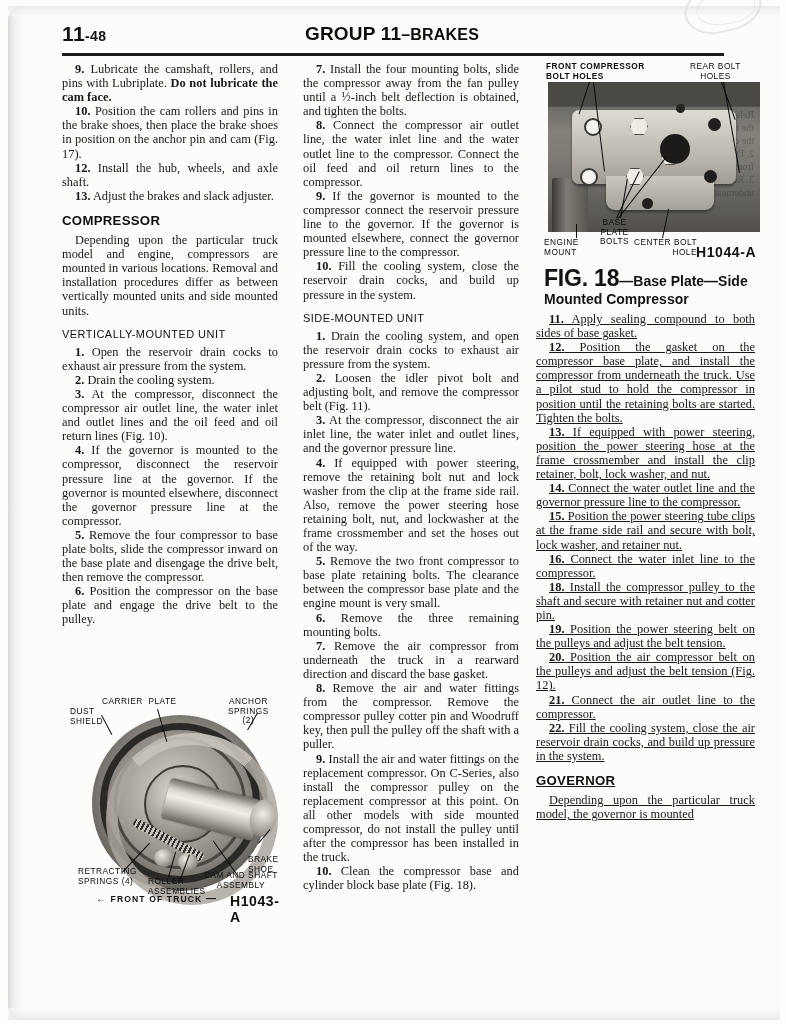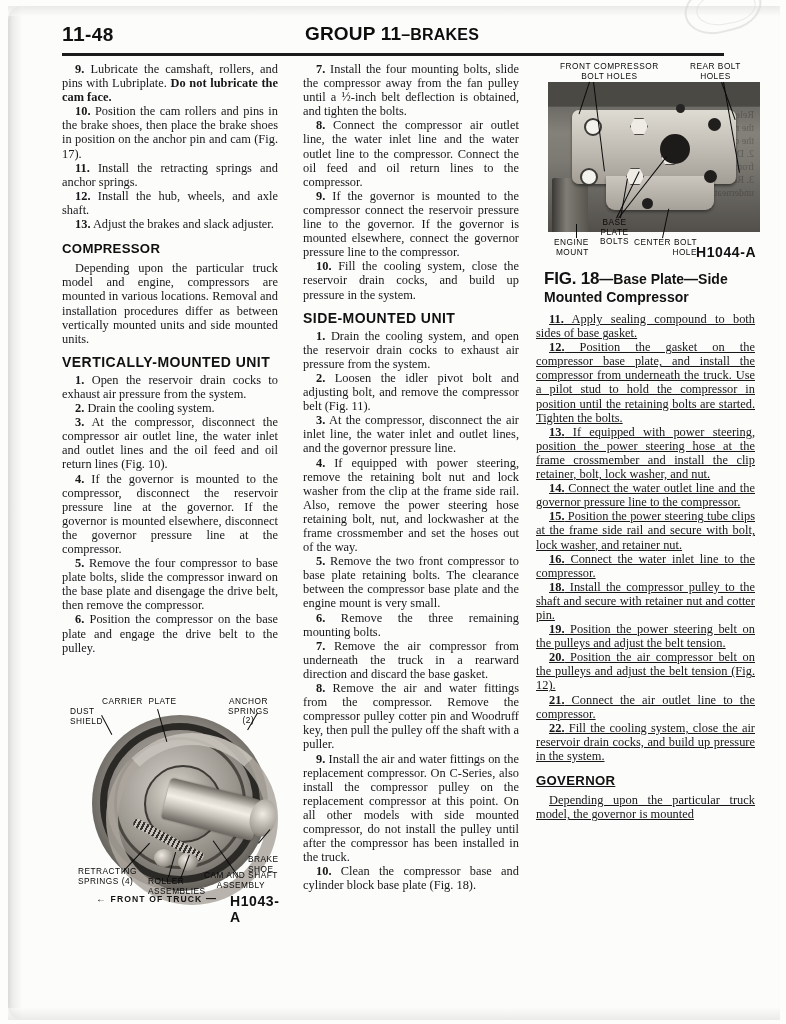--- a/index.html
+++ b/index.html
@@ -48,21 +48,21 @@
   
   #header{
     position:absolute;left:62px;top:22px;width:660px;height:34px;
   }
   #folio{
     position:absolute;left:0;top:0;
     font-family:"Liberation Sans",sans-serif;
     font-weight:bold;font-size:20px;color:#111;letter-spacing:.4px;
   }
   #folio .big{font-size:21px;}
-  #folio .small{font-size:19px;}
+  #folio .small{font-size:14px;}
   #grouptitle{
     position:absolute;left:0;right:0;top:1px;text-align:center;
     font-family:"Liberation Sans",sans-serif;font-weight:bold;
     font-size:19px;color:#0d0d0d;letter-spacing:.2px;
   }
   #grouptitle .thin{font-size:16px;font-weight:bold;}
   #rule{
     position:absolute;left:62px;top:53px;width:662px;height:3px;
     background:#1b1b1b;
   }
@@ -83,31 +83,31 @@
   .p .num{font-weight:bold;}
   .p b{font-weight:bold;}
 
   .head{
     font-family:"Liberation Sans",sans-serif;
     font-weight:bold;font-size:13.2px;letter-spacing:.3px;
     margin:11px 0 5px 0;color:#0f0f0f;text-indent:0;
   }
   .subhead{
     font-family:"Liberation Sans",sans-serif;
-    font-weight:bold;font-size:14px;letter-spacing:.45px;
+    font-weight:normal;font-size:11px;letter-spacing:.45px;
     margin:9px 0 4px 0;color:#111;text-indent:0;
   }
 
   
   .figcap{
     font-family:"Liberation Sans",sans-serif;
     font-weight:bold;color:#121212;
     line-height:17px;text-indent:0;
   }
-  .figcap .fignum{font-size:17px;letter-spacing:-.2px;}
+  .figcap .fignum{font-size:23px;letter-spacing:-.2px;}
   .figcap .figtext{font-size:14px;}
   .lbl{
     position:absolute;
     font-family:"Liberation Sans",sans-serif;
     font-size:8.3px;letter-spacing:.5px;color:#0a0a0a;
     line-height:9.6px;white-space:pre;
   }
   .code{
     position:absolute;
     font-family:Liberation Sans, sans-serif;
@@ -243,21 +243,20 @@
 
   <div id="header">
     <div id="folio"><span class="big">11</span><span class="small">-48</span></div>
     <div id="grouptitle"><span>GROUP 11</span><span class="thin">–BRAKES</span></div>
   </div>
   <div id="rule"></div>
 
   <div id="col1" class="col">
     <p class="p"><span class="num">9.</span><span> Lubricate the camshaft, rollers, and pins with Lubriplate. </span><b>Do not lubricate the cam face.</b></p>
     <p class="p"><span class="num">10.</span><span> Position the cam rollers and pins in the brake shoes, then place the brake shoes in position on the anchor pin and cam (Fig. 17).</span></p>
-    <p class="p"><span class="num">11.</span><span> Install the retracting springs and anchor springs.</span></p>
     <p class="p"><span class="num">12.</span><span> Install the hub, wheels, and axle shaft.</span></p>
     <p class="p"><span class="num">13.</span><span> Adjust the brakes and slack adjuster.</span></p>
 
     <p class="head">COMPRESSOR</p>
     <p class="p">Depending upon the particular truck model and engine, compressors are mounted in various locations. Removal and installation procedures differ as between vertically mounted units and side mounted units.</p>
 
     <p class="subhead">VERTICALLY-MOUNTED UNIT</p>
     <p class="p"><span class="num">1.</span><span> Open the reservoir drain cocks to exhaust air pressure from the system.</span></p>
     <p class="p"><span class="num">2.</span><span> Drain the cooling system.</span></p>
     <p class="p"><span class="num">3.</span><span> At the compressor, disconnect the compressor air outlet line, the water inlet and outlet lines and the oil feed and oil return lines (Fig. 10).</span></p>
@@ -356,30 +355,30 @@
       <div class="leader" style="left:46px;top:20px;width:34px;transform:rotate(108deg);"></div>
       <div class="leader" style="left:50px;top:20px;width:90px;transform:rotate(83deg);"></div>
       <div class="leader" style="left:178px;top:20px;width:40px;transform:rotate(70deg);"></div>
       <div class="leader" style="left:180px;top:20px;width:92px;transform:rotate(80deg);"></div>
       <div class="leader" style="left:72px;top:156px;width:52px;transform:rotate(-64deg);"></div>
       <div class="leader" style="left:74px;top:156px;width:78px;transform:rotate(-52deg);"></div>
       <div class="leader" style="left:76px;top:156px;width:40px;transform:rotate(-80deg);"></div>
       <div class="leader" style="left:118px;top:176px;width:30px;transform:rotate(-78deg);"></div>
       <div class="leader" style="left:32px;top:176px;width:14px;transform:rotate(-90deg);"></div>
 
-      <span class="lbl" style="left:16px;top:0px;text-align:center;">FRONT COMPRESSOR
+      <span class="lbl" style="left:2px;top:0px;text-align:left;font-weight:bold;">FRONT COMPRESSOR
 BOLT HOLES</span>
       <span class="lbl" style="left:146px;top:0px;text-align:center;">REAR BOLT
 HOLES</span>
       <span class="lbl" style="left:56px;top:156px;text-align:center;">BASE
 PLATE
 BOLTS</span>
       <span class="lbl" style="left:90px;top:176px;text-align:right;">CENTER BOLT
 HOLE</span>
-      <span class="lbl" style="left:10px;top:176px;text-align:right;">ENGINE
+      <span class="lbl" style="left:0;top:176px;text-align:left;">ENGINE
 MOUNT</span>
       <span class="code" style="left:152px;top:182px;">H1044-A</span>
     </div>
     <div class="cap figcap"><span class="fignum">FIG. 18</span><span class="figtext">—Base Plate—Side</span><br><span class="figtext">Mounted Compressor</span></div>
   </div>
 
   <div id="col3" class="col" style="top:312px;">
     <p class="p"><span class="num">11.</span><span> Apply sealing compound to both sides of base gasket.</span></p>
     <p class="p"><span class="num">12.</span><span> Position the gasket on the compressor base plate, and install the compressor from underneath the truck. Use a pilot stud to hold the compressor in position until the retaining bolts are started. Tighten the bolts.</span></p>
     <p class="p"><span class="num">13.</span><span> If equipped with power steering, position the power steering hose at the frame crossmember and install the clip retainer, bolt, lock washer, and nut.</span></p>

